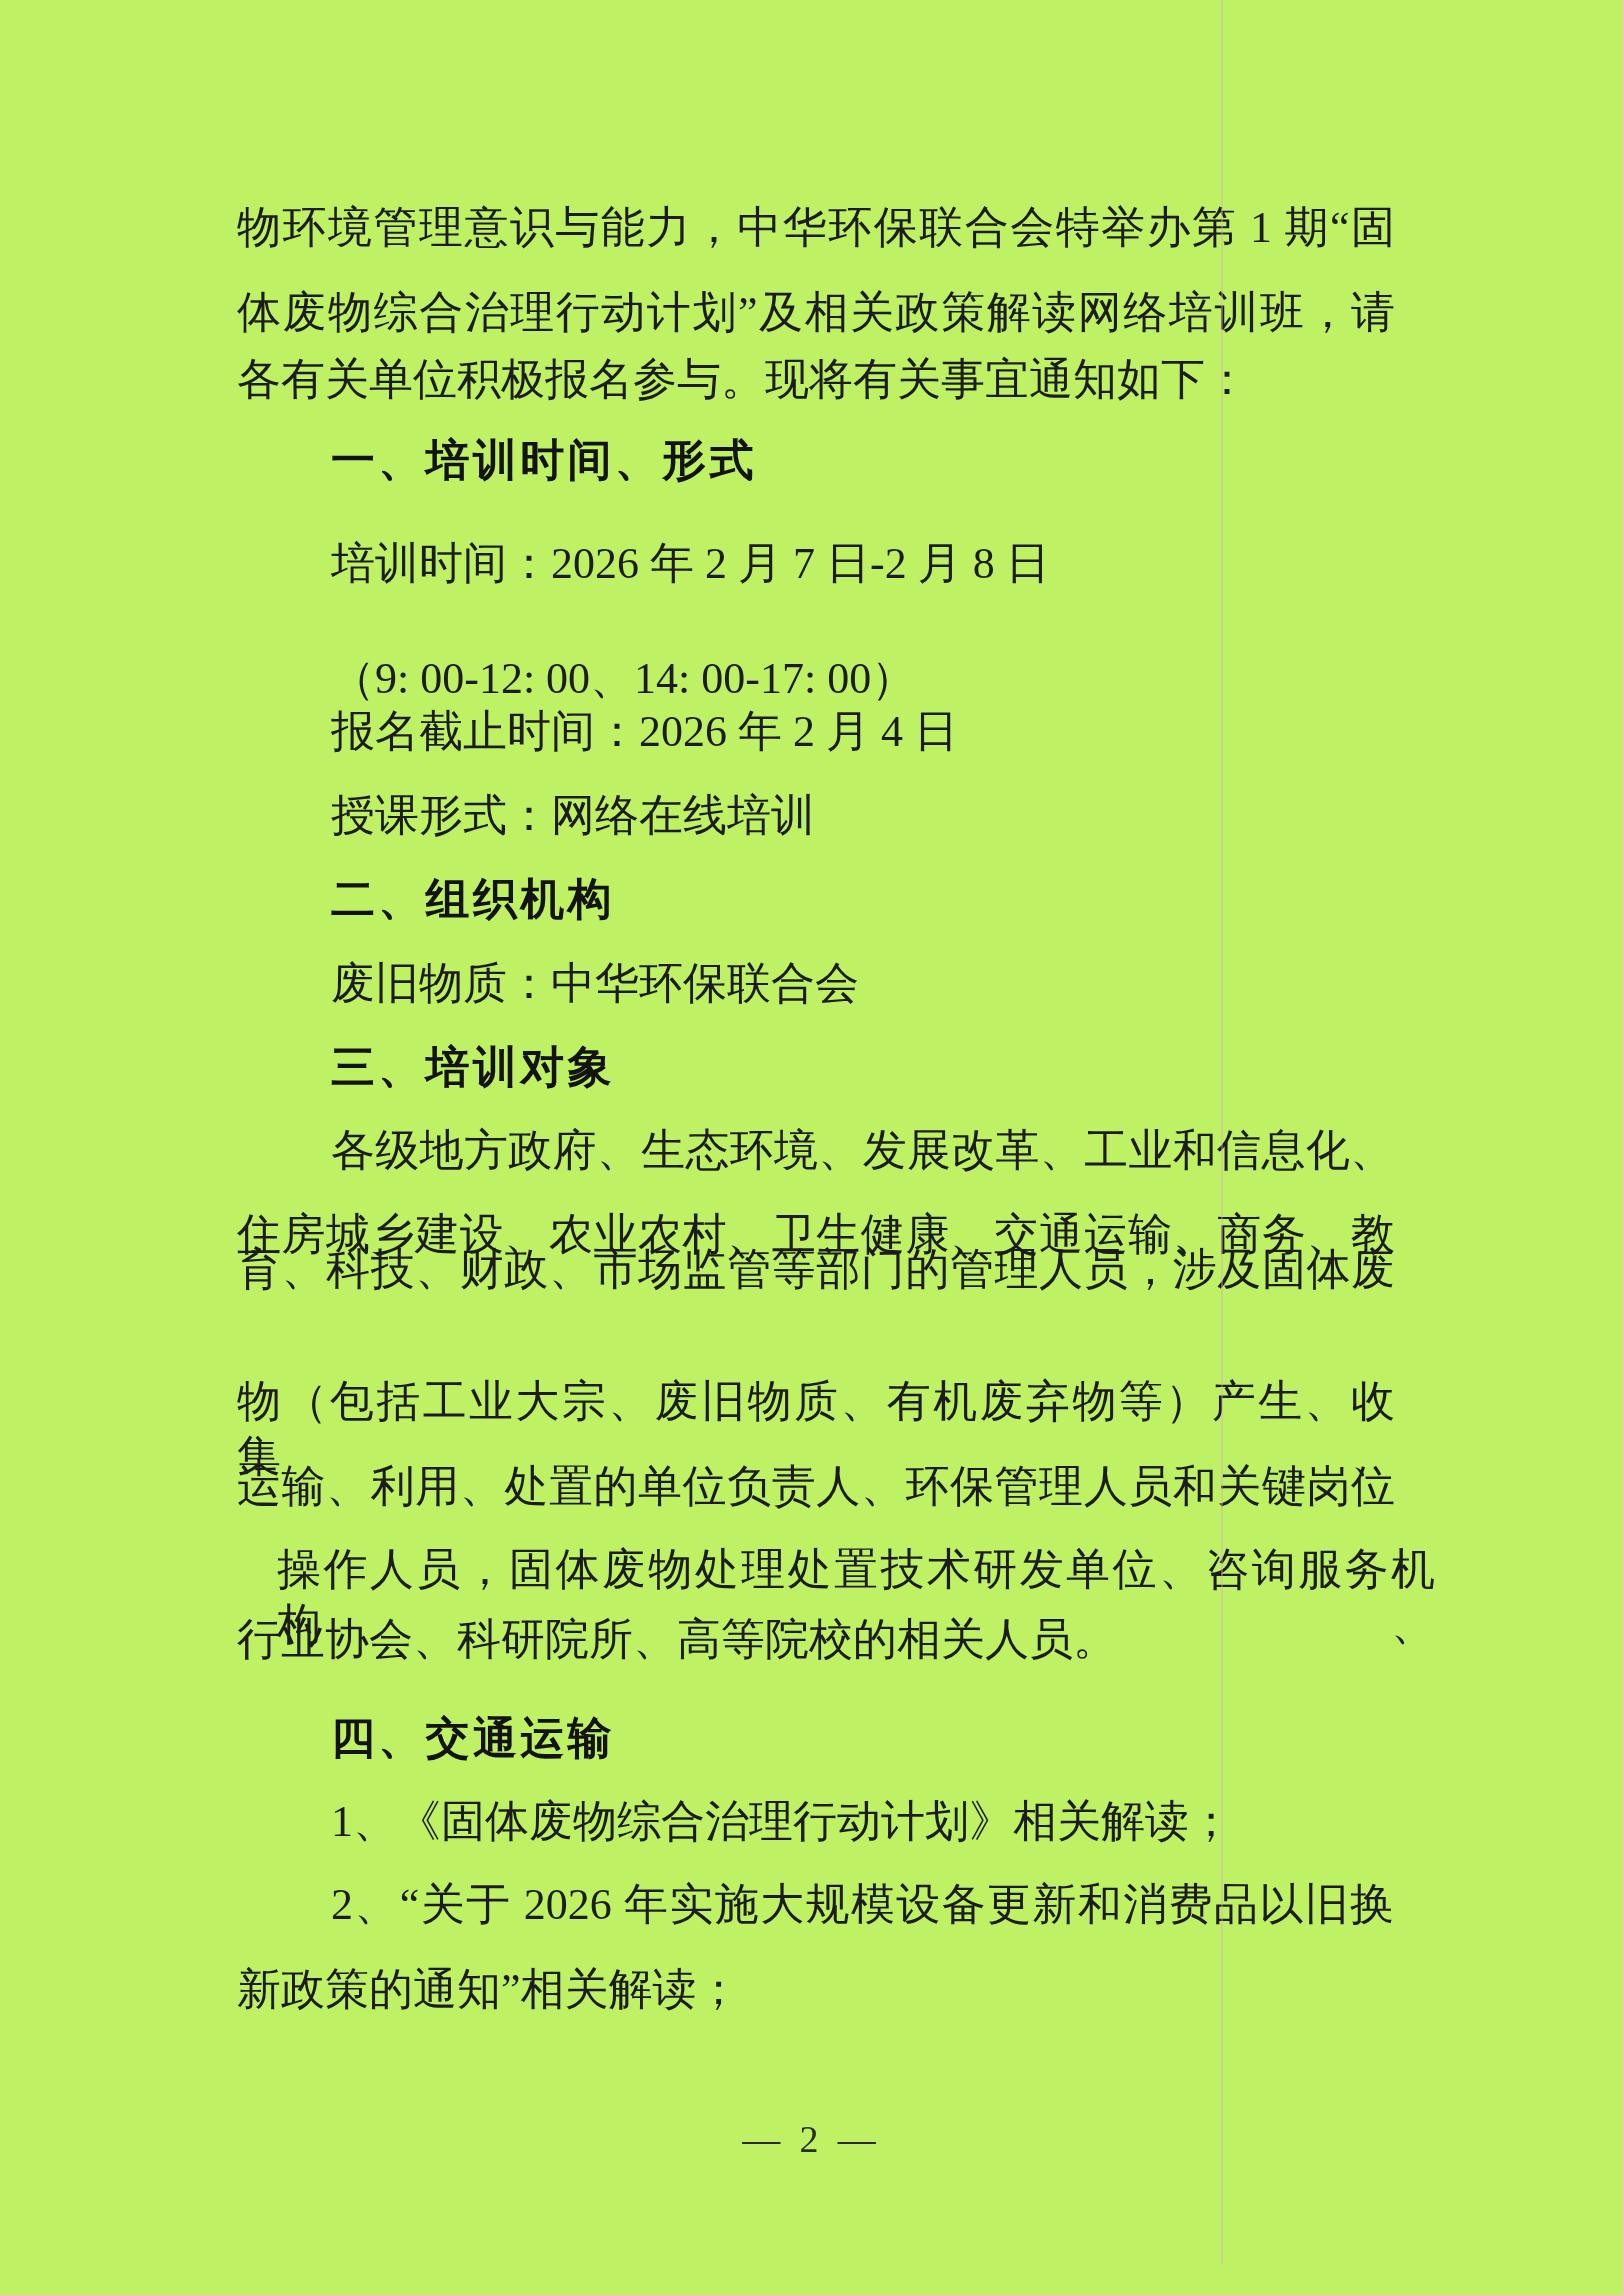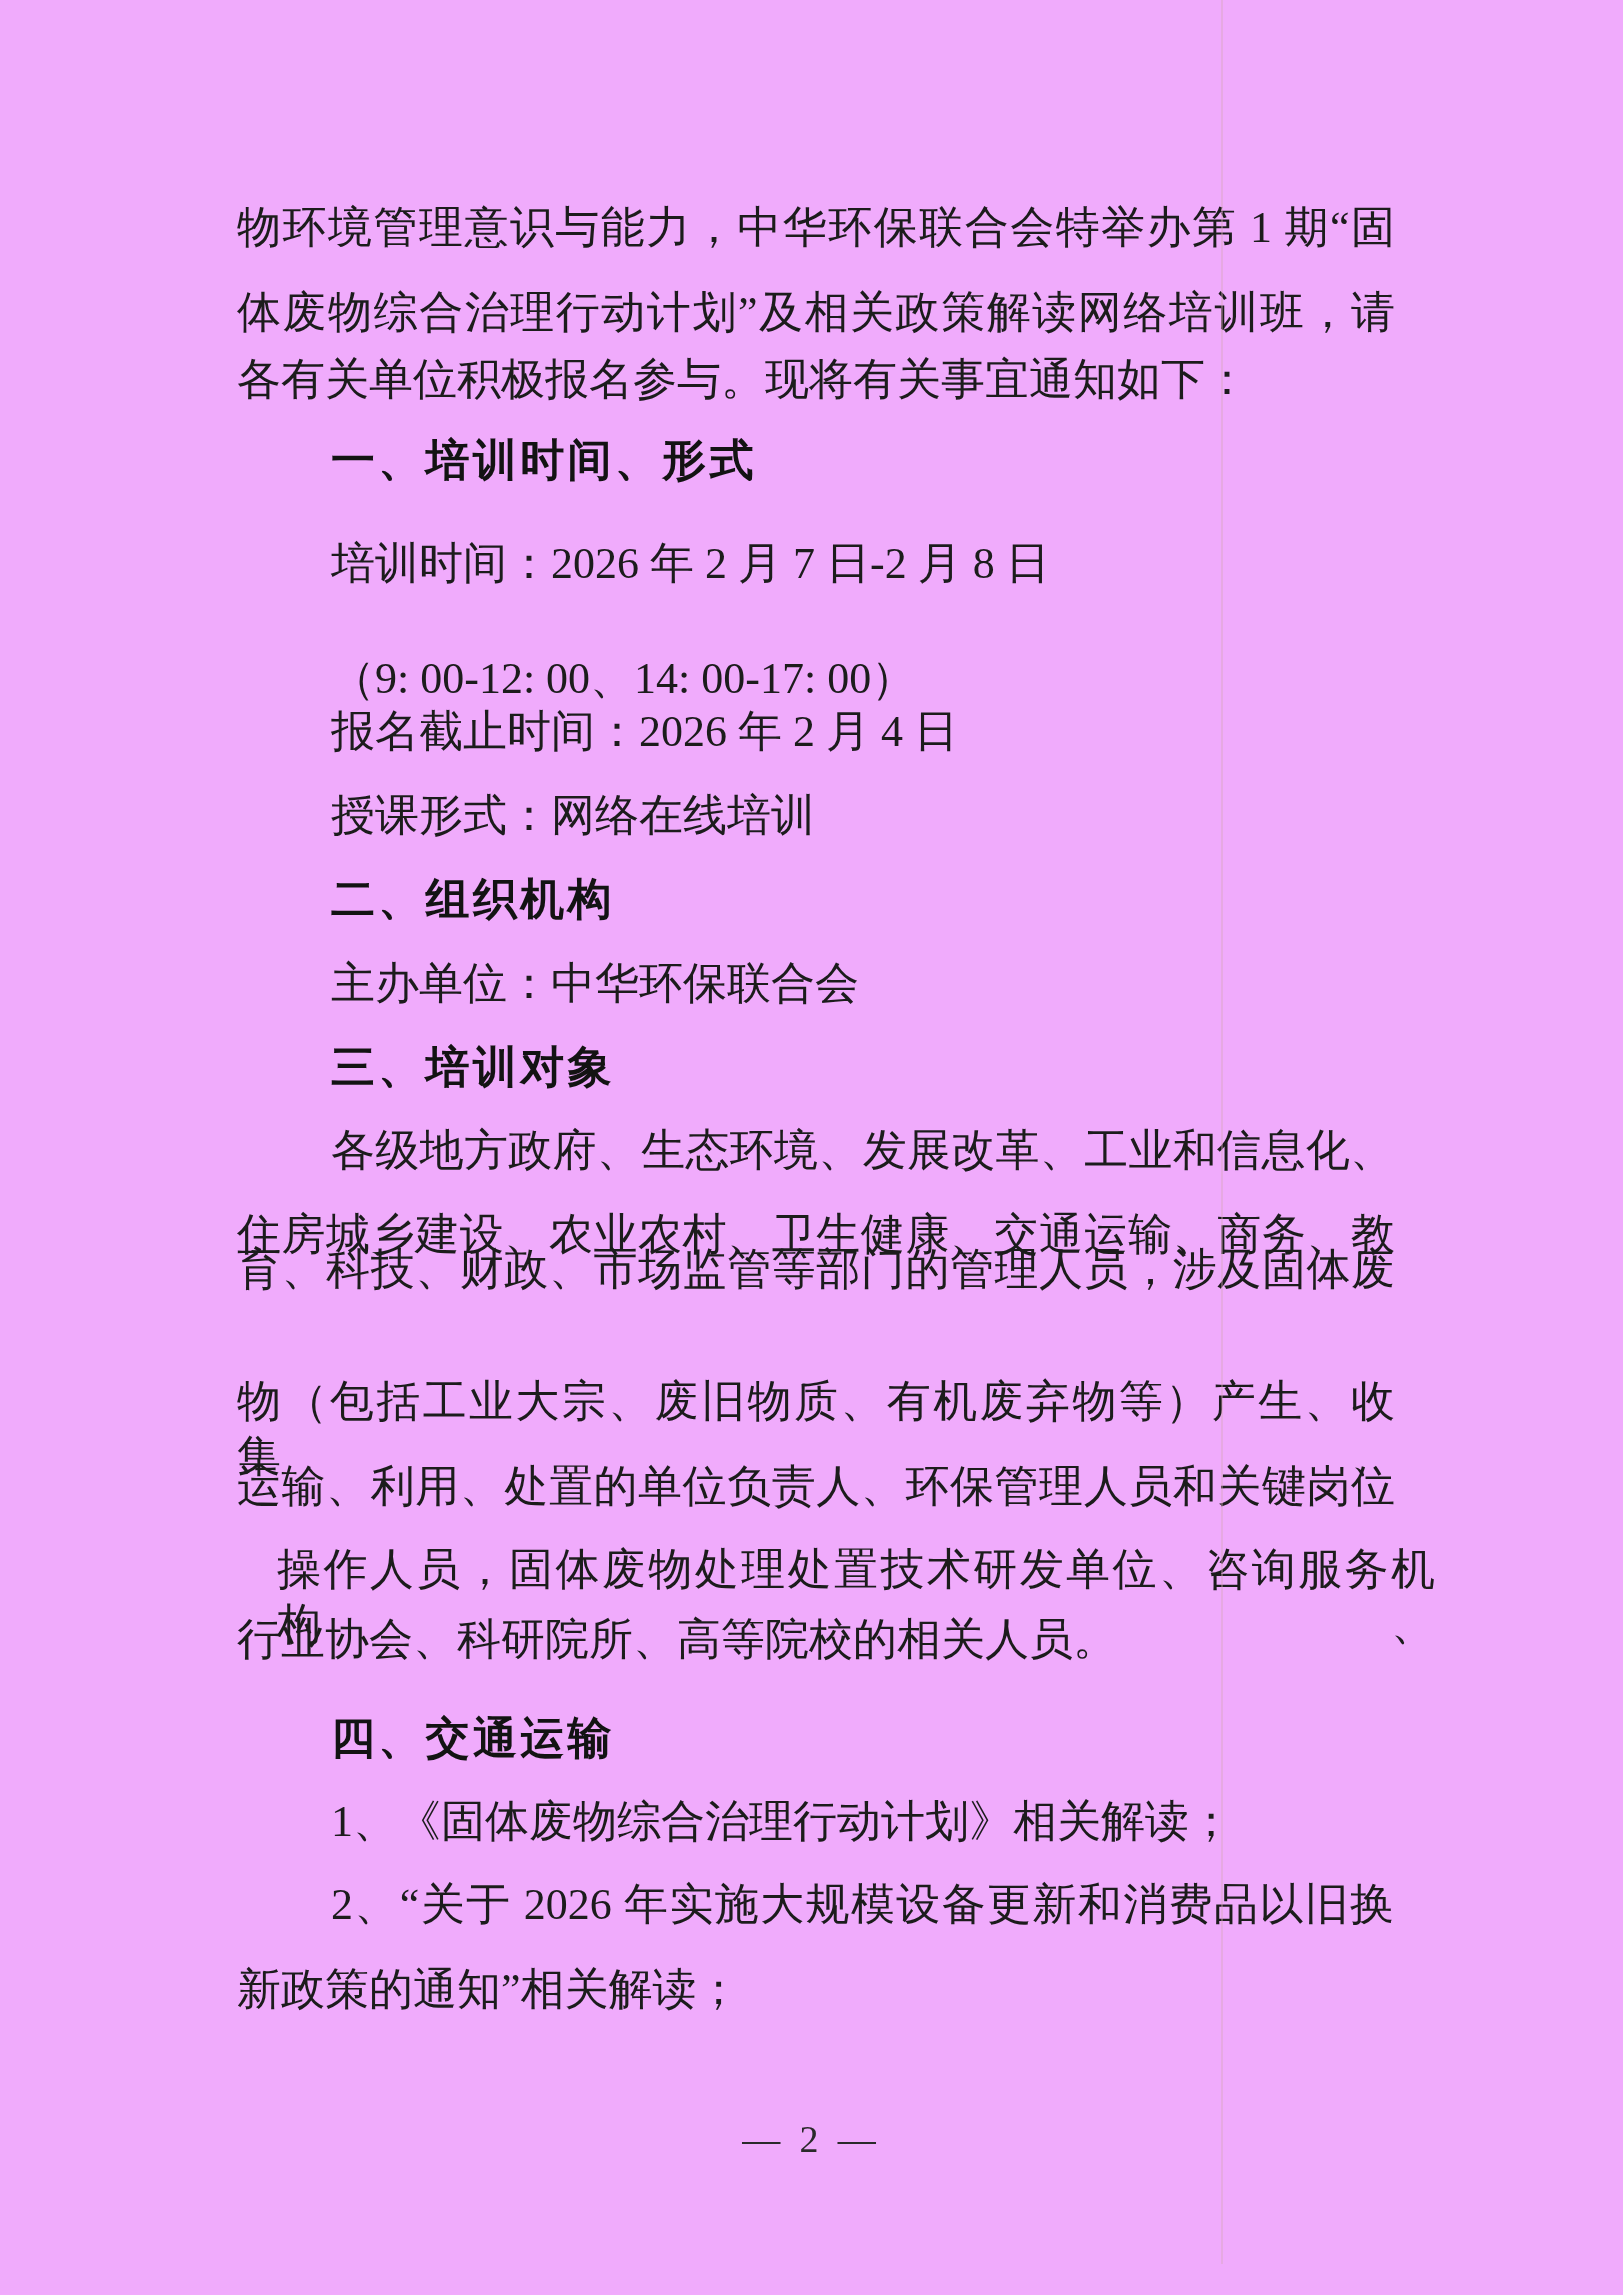--- a/index.html
+++ b/index.html
@@ -4,21 +4,21 @@
 <style>
   html, body {
     margin: 0;
     padding: 0;
     background: #ffffff;
   }
   .page {
     position: relative;
     width: 1623px;
     height: 2295px;
-    background: #f0abfc;
+    background: #bef264;
     overflow: hidden;
     font-family: "Liberation Serif", "DejaVu Serif", serif;
     color: #1c1c1c;
   }
   .line {
     position: absolute;
     font-size: 44px;
     line-height: 1.25;
     letter-spacing: 0px;
     white-space: normal;
@@ -68,21 +68,21 @@
   <div class="line cont j" style="top: 285px;">体废物综合治理行动计划”及相关政策解读网络培训班，请</div>
   <div class="line cont" style="top: 352px;">各有关单位积极报名参与。现将有关事宜通知如下：</div>
 
   <div class="line ind heading" style="top: 432px;">一、培训时间、形式</div>
   <div class="line ind" style="top: 536px;">培训时间：2026 年 2 月 7 日-2 月 8 日</div>
   <div class="line ind" style="top: 651px;">（9: 00-12: 00、14: 00-17: 00）</div>
   <div class="line ind" style="top: 704px;">报名截止时间：2026 年 2 月 4 日</div>
   <div class="line ind" style="top: 788px;">授课形式：网络在线培训</div>
 
   <div class="line ind heading" style="top: 871px;">二、组织机构</div>
-  <div class="line ind" style="top: 956px;">主办单位：中华环保联合会</div>
+  <div class="line ind" style="top: 956px;">废旧物质：中华环保联合会</div>
 
   <div class="line ind heading" style="top: 1039px;">三、培训对象</div>
   <div class="line ind j" style="top: 1123px;">各级地方政府、生态环境、发展改革、工业和信息化、</div>
   <div class="line cont j" style="top: 1207px;">住房城乡建设、农业农村、卫生健康、交通运输、商务、教</div>
   <div class="line cont j" style="top: 1242px;">育、科技、财政、市场监管等部门的管理人员，涉及固体废</div>
   <div class="line cont j" style="top: 1374px;">物（包括工业大宗、废旧物质、有机废弃物等）产生、收集、</div>
   <div class="line cont j" style="top: 1459px;">运输、利用、处置的单位负责人、环保管理人员和关键岗位</div>
   <div class="line cont j" style="top: 1542px; margin-left: 40px;">操作人员，固体废物处理处置技术研发单位、咨询服务机构、</div>
   <div class="line cont" style="top: 1612px;">行业协会、科研院所、高等院校的相关人员。</div>
 

